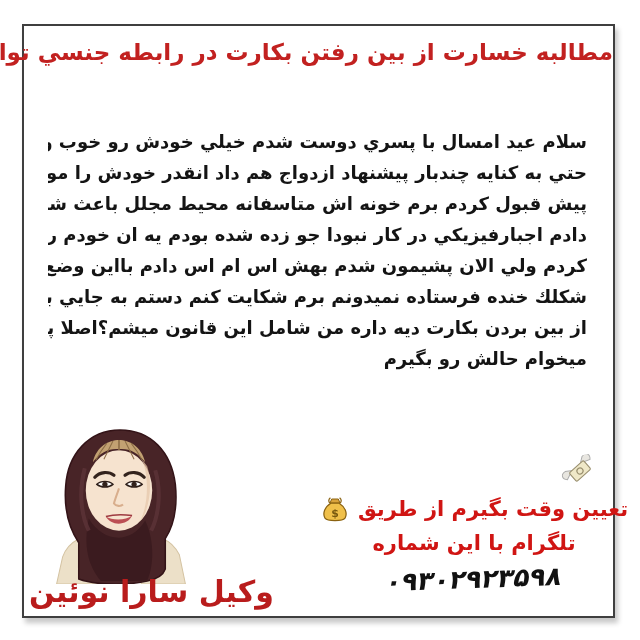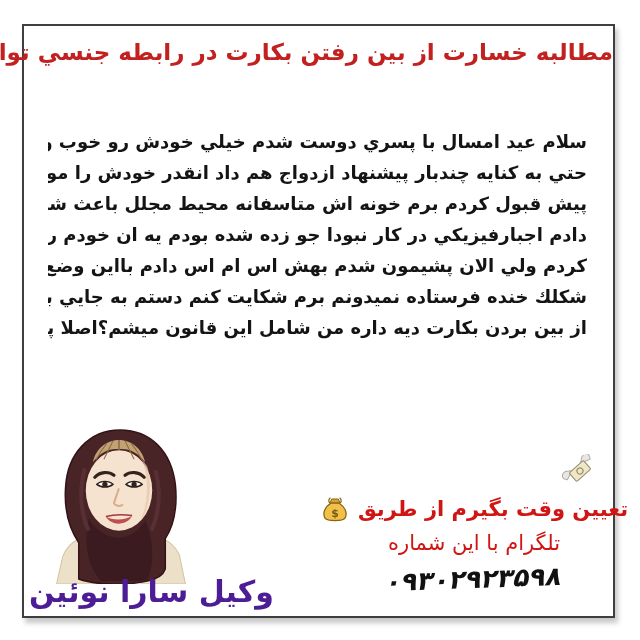--- a/index.html
+++ b/index.html
@@ -23,33 +23,33 @@
     direction:rtl; text-align:right; overflow:hidden;
     color:#141414; font-weight:bold; font-size:18px;
   }
   .body-line { white-space:nowrap; line-height:31px; height:31px; }
   .avatar {
     position:absolute; left:30px; top:402px; width:132px; height:156px;
   }
   .signature {
     position:absolute; left:5px; top:548px;
     direction:rtl; white-space:nowrap;
-    font-size:30px; font-weight:bold; color:#4c1d95;
+    font-size:30px; font-weight:bold; color:#b91c1c;
   }
   .contact {
     position:absolute; right:8px; top:430px; width:262px;
     direction:rtl; text-align:center; color:#d01513;
   }
   .money-wings { position:absolute; right:6px; top:0; width:38px; height:30px; transform:rotate(-12deg); }
   .contact-line1 {
     margin-top:38px; font-size:21px; font-weight:bold; white-space:nowrap;
     display:flex; align-items:center; justify-content:center; gap:8px; direction:rtl;
   }
   .money-bag { width:30px; height:30px; flex:0 0 auto; }
-  .contact-line2 { margin-top:7px; font-size:21px; font-weight:normal; white-space:nowrap; }
+  .contact-line2 { margin-top:7px; font-size:21px; font-weight:bold; white-space:nowrap; }
   .phone {
     margin-top:9px; direction:ltr; color:#111111; white-space:nowrap;
     font-size:26px; font-weight:bold; letter-spacing:2px;
     transform:skewX(-13deg) rotate(-2deg);
   }
 </style>
 </head>
 <body>
 
 <div class="page">
@@ -58,20 +58,21 @@
     <div class="title">مطالبه خسارت از بين رفتن بكارت در رابطه جنسي توافقي</div>
 
     <div class="body-text">
       <div class="body-line">سلام عيد امسال با پسري دوست شدم خيلي خودش رو خوب و چشم پاك نشون ميداد</div>
       <div class="body-line">حتي به كنايه چندبار پيشنهاد ازدواج هم داد انقدر خودش را موجه جلوه داد كه هفته</div>
       <div class="body-line">پيش قبول كردم برم خونه اش متاسفانه محيط مجلل  باعث شد بكارتم رو از دست</div>
       <div class="body-line">دادم اجبارفيزيكي در كار نبودا جو زده شده بودم يه ان خودم رو عروس اون خونه مجسم</div>
       <div class="body-line">كردم ولي الان پشيمون شدم بهش اس ام اس دادم بااين وضع بايد ازدواج كنيم برام</div>
       <div class="body-line">شكلك خنده فرستاده نميدونم برم شكايت كنم دستم به جايي بند ميشه؟جايي خوندم</div>
       <div class="body-line">از بين بردن بكارت ديه داره من شامل اين قانون ميشم؟اصلا پول مهم نيستا فقط</div>
+      <div class="body-line">ميخوام حالش رو بگيرم</div>
     </div>
 
     <div class="avatar">
       <svg width="132" height="156" viewBox="0 0 130 155" xmlns="http://www.w3.org/2000/svg">
 
         <path d="M86,112 C100,104 116,110 124,126 L130,155 L86,155 Z" fill="#ece0c8" stroke="#d4c3a2" stroke-width="1"></path>
         <path d="M44,110 C30,104 14,112 8,128 L2,155 L44,155 Z" fill="#ece0c8" stroke="#d4c3a2" stroke-width="1"></path>
 
         <path d="M65,2 C34,2 13,26 11,58 C9,84 16,102 24,114 L24,150 C40,156 70,157 92,152 C102,150 108,146 110,140 L110,110 C119,96 122,76 120,56 C116,24 96,2 65,2 Z" fill="#482427" stroke="#331317" stroke-width="1.5"></path>
 

